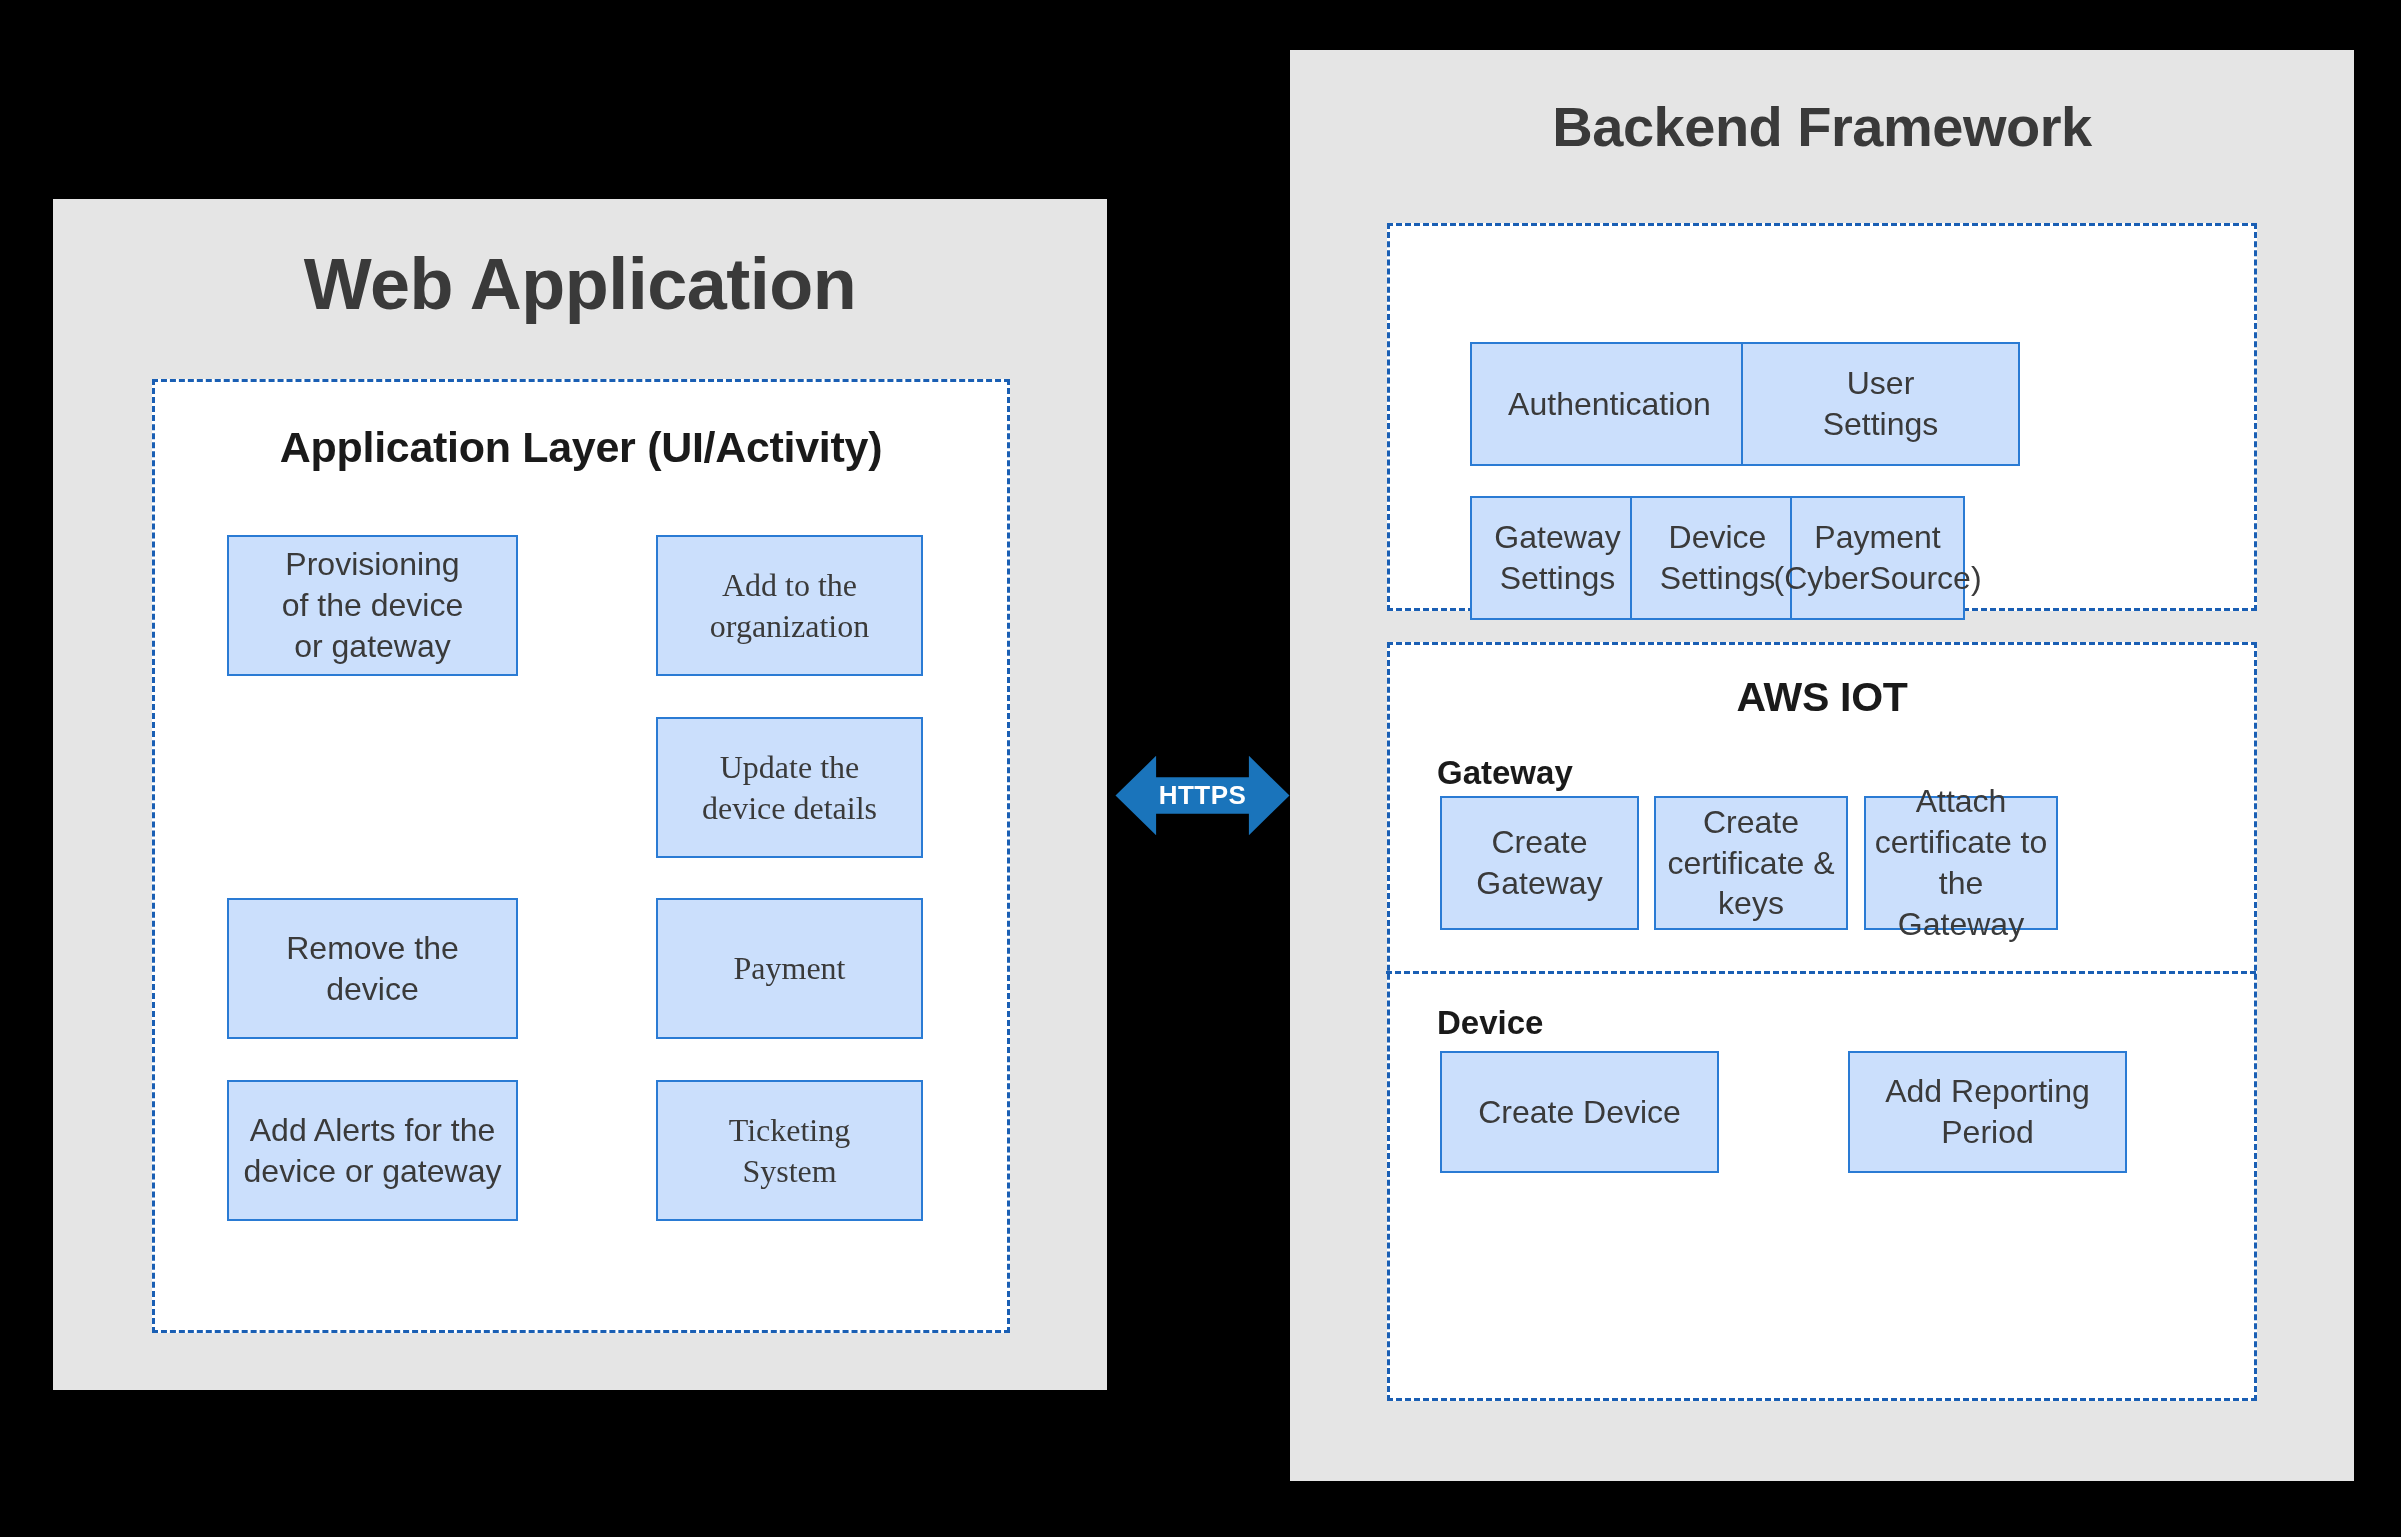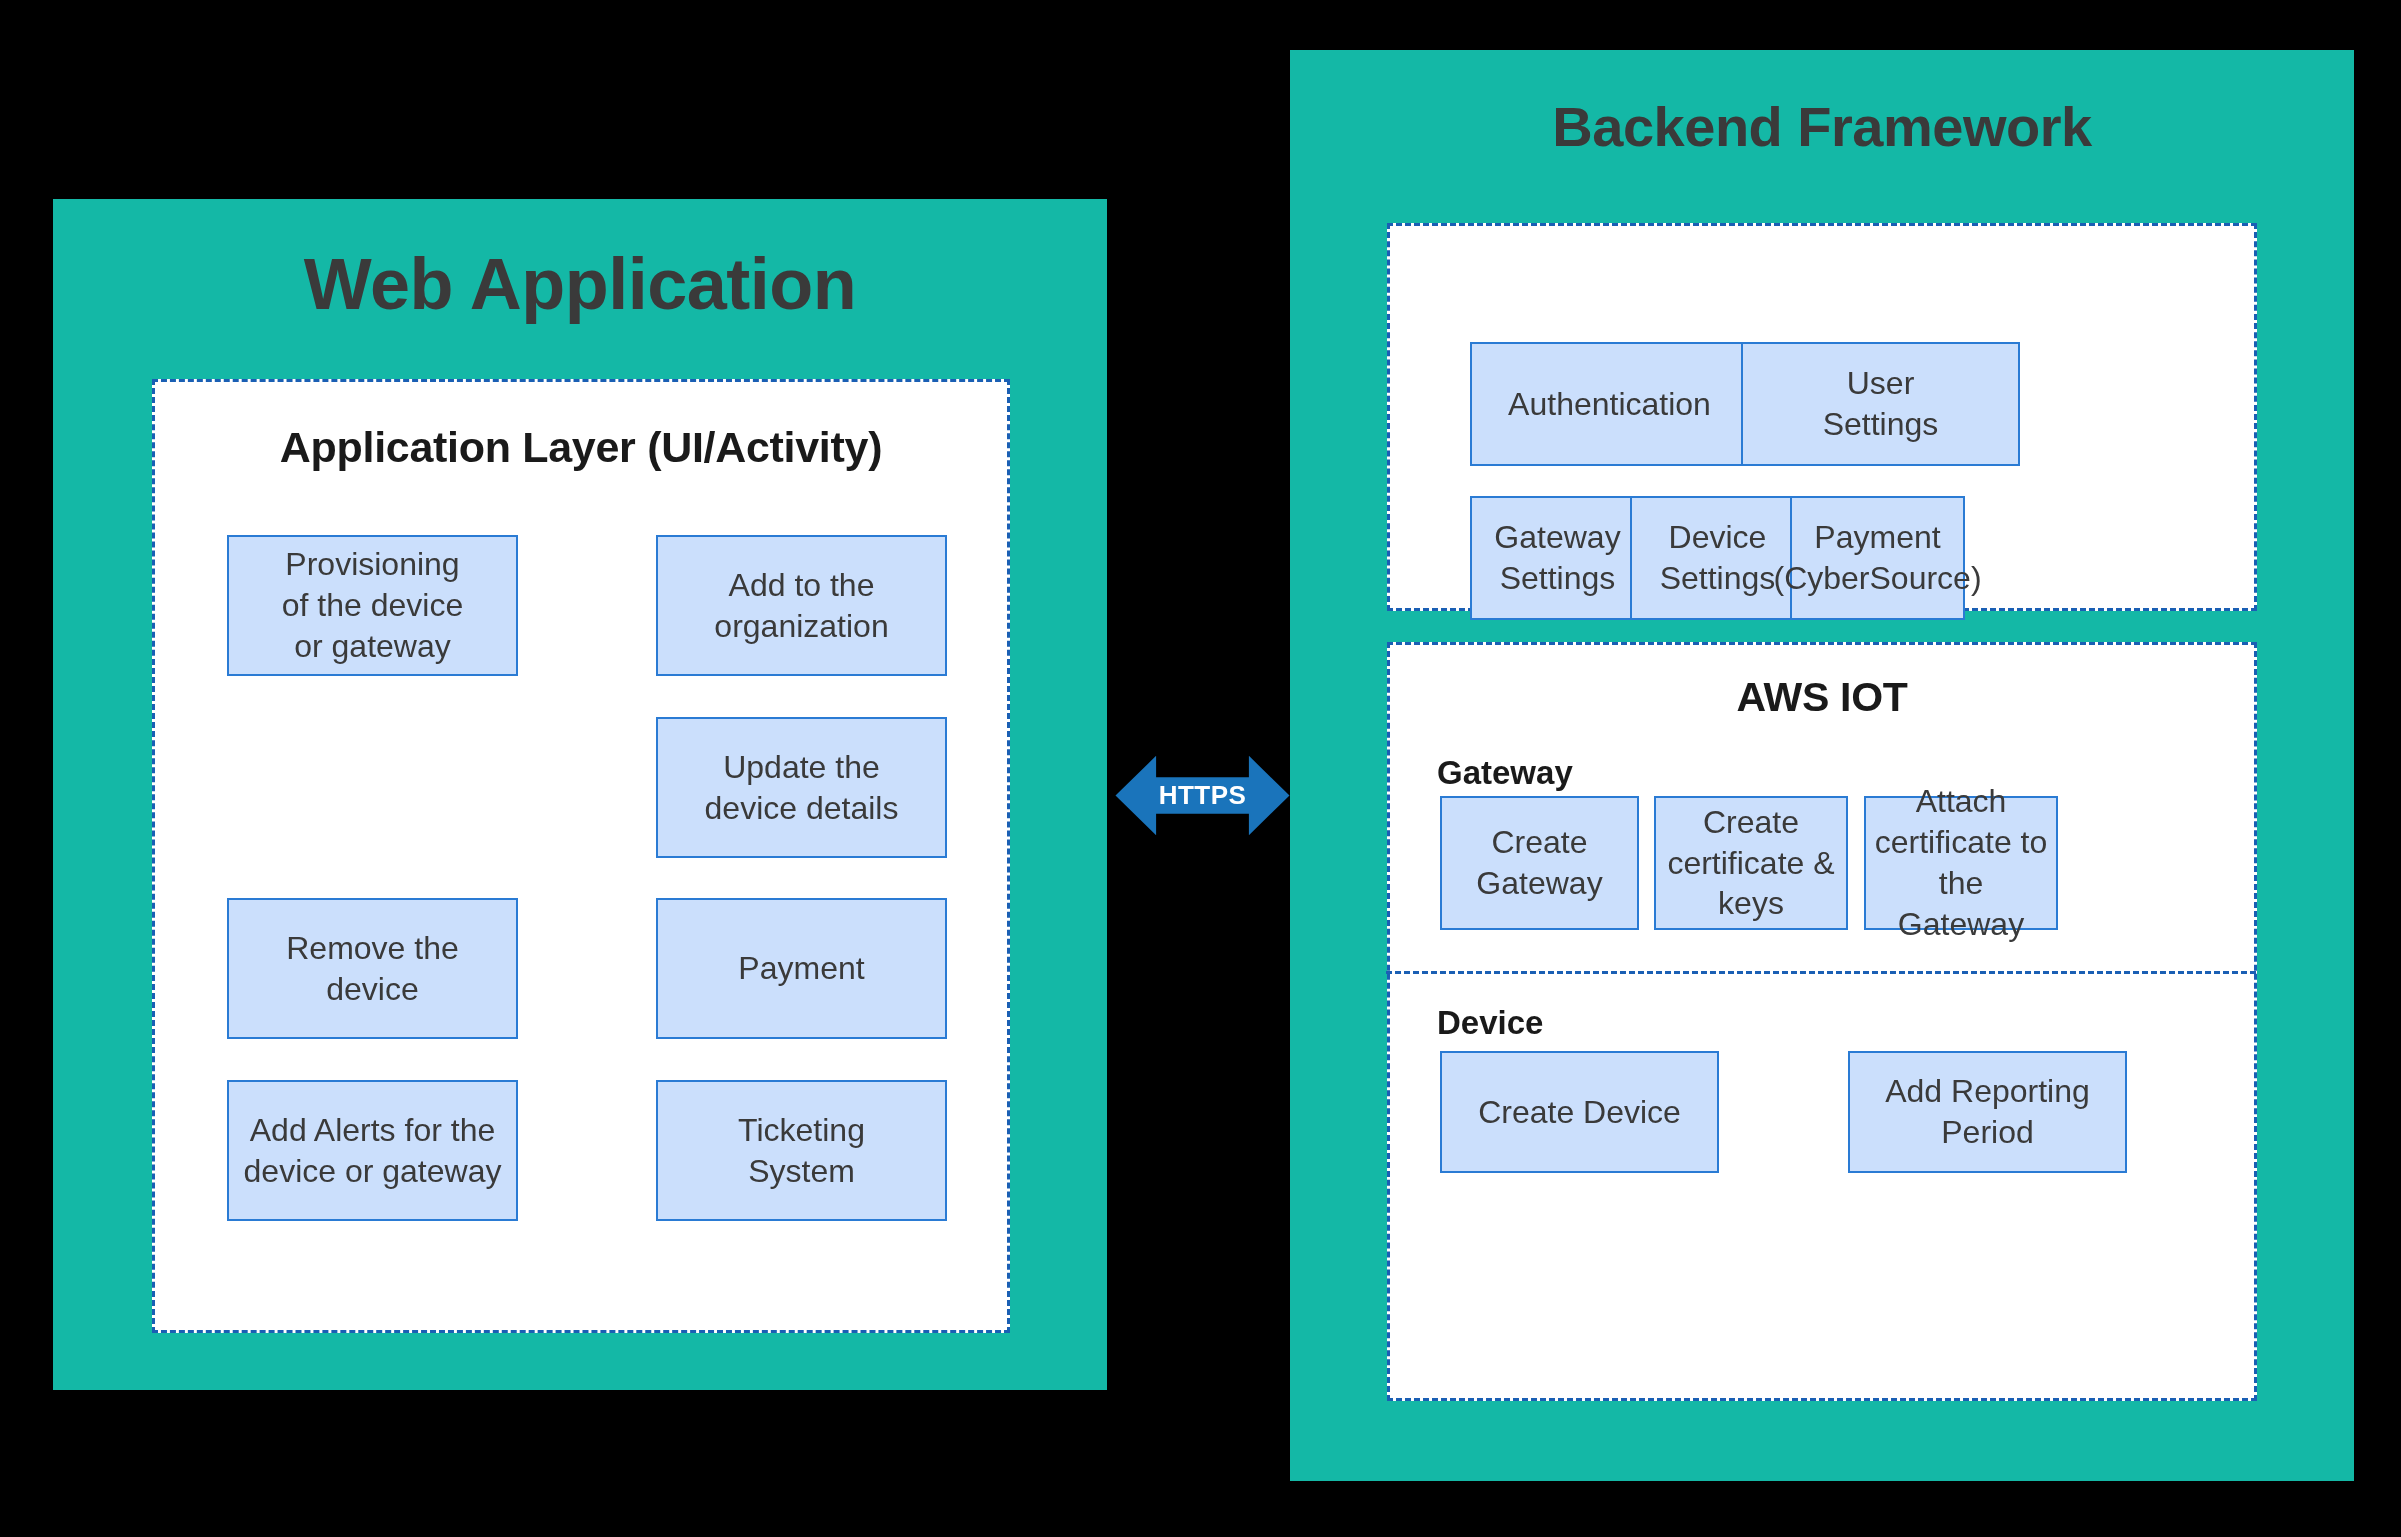--- a/index.html
+++ b/index.html
@@ -10,21 +10,21 @@
   body {
     width: 2402px;
     height: 1537px;
     position: relative;
     font-family: "Liberation Sans", sans-serif;
     overflow: hidden;
   }
 
   .panel {
     position: absolute;
-    background: #14b8a6;
+    background: #e5e5e5;
     box-sizing: border-box;
   }
 
   .panel-title {
     text-align: center;
     font-weight: bold;
     color: #3a3a3a;
     letter-spacing: -0.5px;
   }
 
@@ -85,21 +85,21 @@
   }
   #app-layer-title {
     position: absolute;
     left: 0;
     top: 41px;
     width: 100%;
     font-size: 43px;
   }
 
   .left-col { left: 72px;  width: 291px; }
-  .right-col{ left: 501px; width: 291px; }
+  .right-col{ left: 501px; width: 267px; font-family: Liberation Serif, serif; }
 
   .wrow1 { top: 153px; height: 141px; }
   .wrow2 { top: 335px; height: 141px; }
   .wrow3 { top: 516px; height: 141px; }
   .wrow4 { top: 698px; height: 141px; }
 
   #app-layer-box .bbox { font-size: 32px; }
 
   
   #https-connector {

